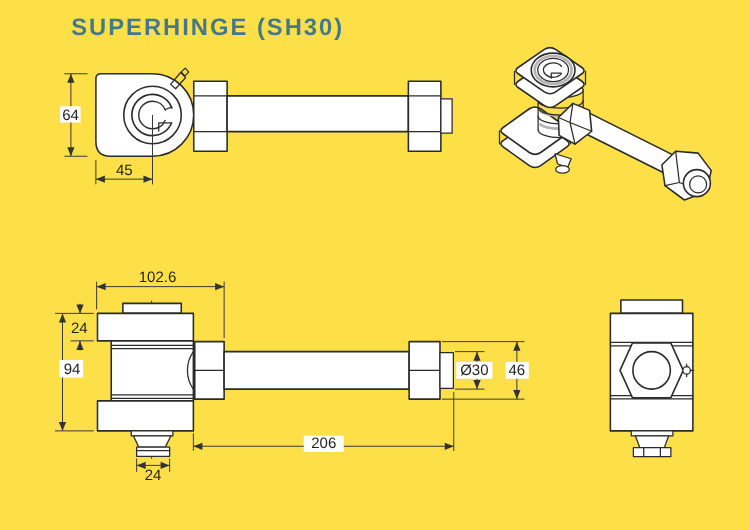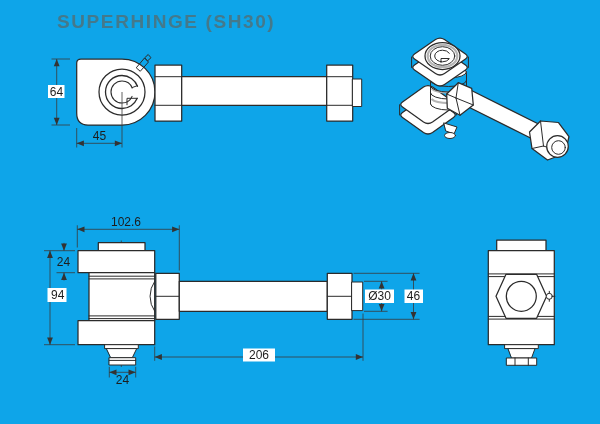--- a/index.html
+++ b/index.html
@@ -1,19 +1,19 @@
 <!DOCTYPE html>
 <html style="--accent: #44798b; --line: #2b2b2b; --dimension: #3a3a3a; --shading: #b4b4b4;"><head>
 <meta charset="utf-8">
 <style>
   :root{
     --accent:#44798b; --line:#2b2b2b; --dimension:#3a3a3a; --shading:#b4b4b4;
   }
   html,body{margin:0;padding:0;background:#ffffff;}
-  .stage{position:relative;width:600px;height:424px;background:#0ea5e9;overflow:hidden;
+  .stage{position:relative;width:600px;height:424px;background:#fde047;overflow:hidden;
          font-family:"Liberation Sans",sans-serif;}
   svg{display:block;}
   .title{font-family:"Liberation Sans",sans-serif;font-size:19px;font-weight:bold;
          letter-spacing:1.6px;fill:var(--accent);}
   .dim-text{font-family:"Liberation Sans",sans-serif;font-size:12px;fill:#1d1d1d;}
   .ln{stroke:var(--line);fill:none;stroke-linejoin:round;stroke-linecap:round;}
   .w12{stroke-width:1.25;} .w10{stroke-width:1;}
   .fillw{fill:#ffffff;}
   .dln{stroke:var(--dimension);stroke-width:0.8;fill:none;}
   .shade{stroke:var(--shading);stroke-width:2.2;fill:none;}

